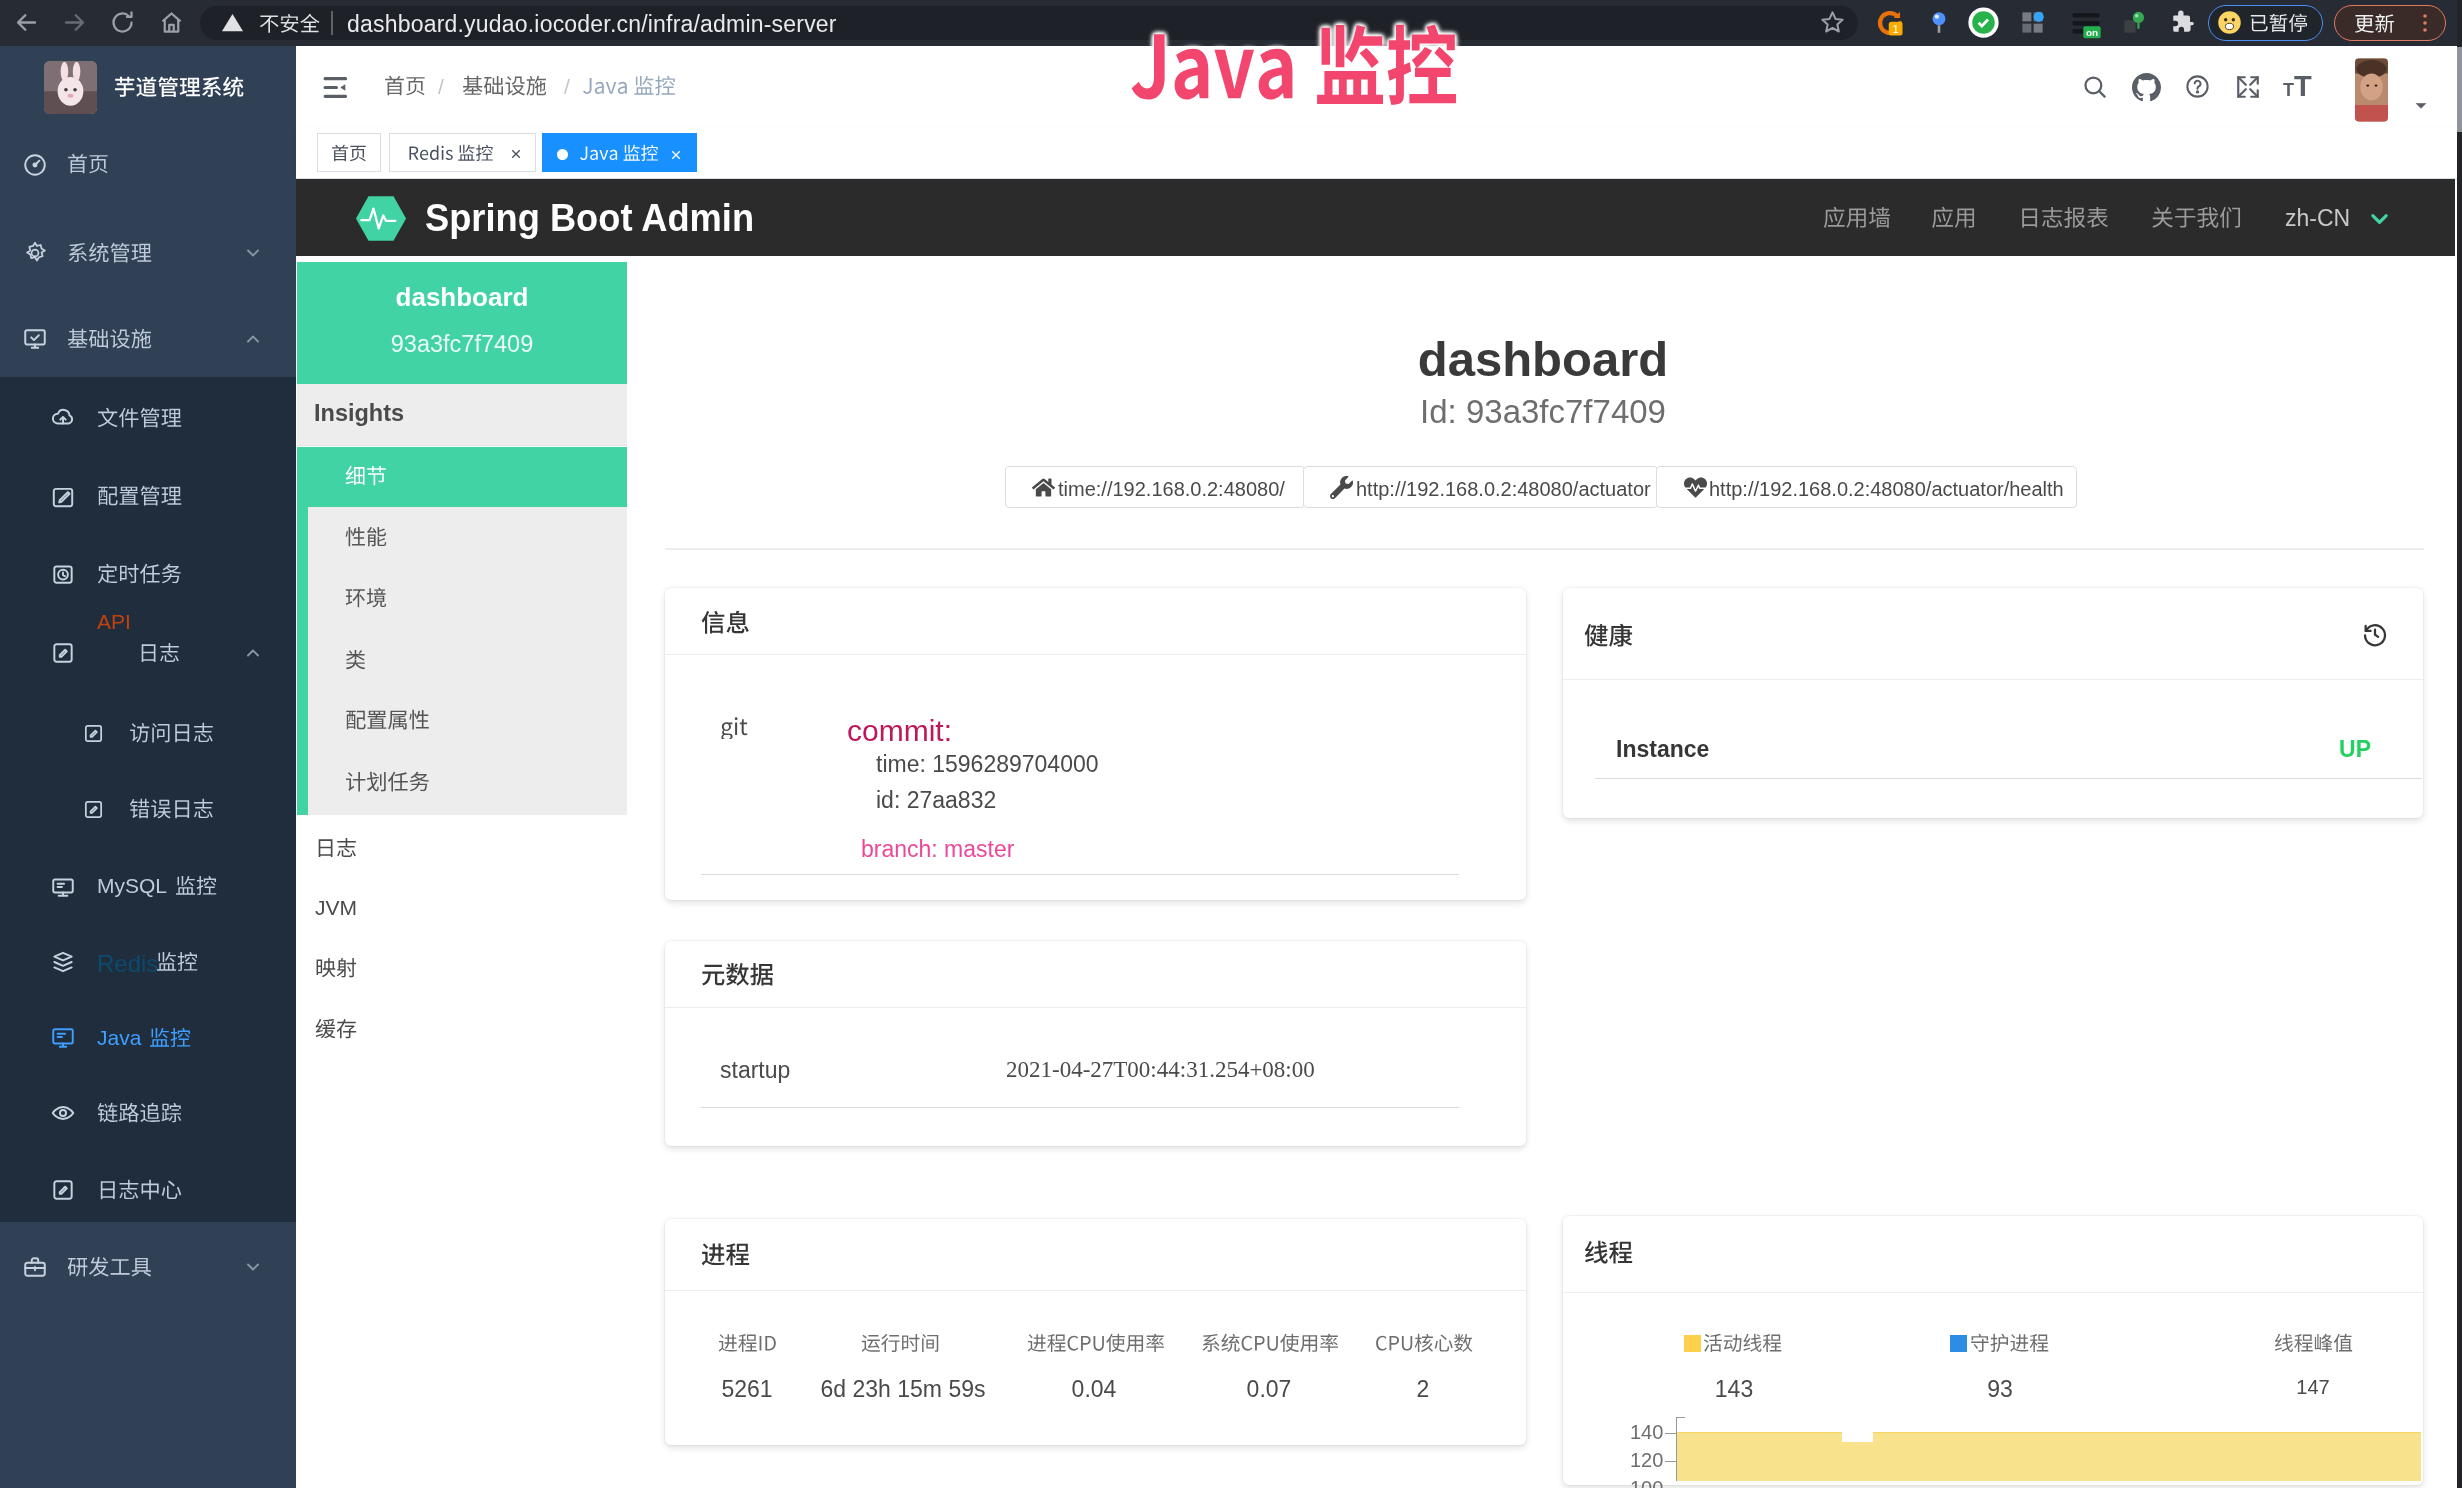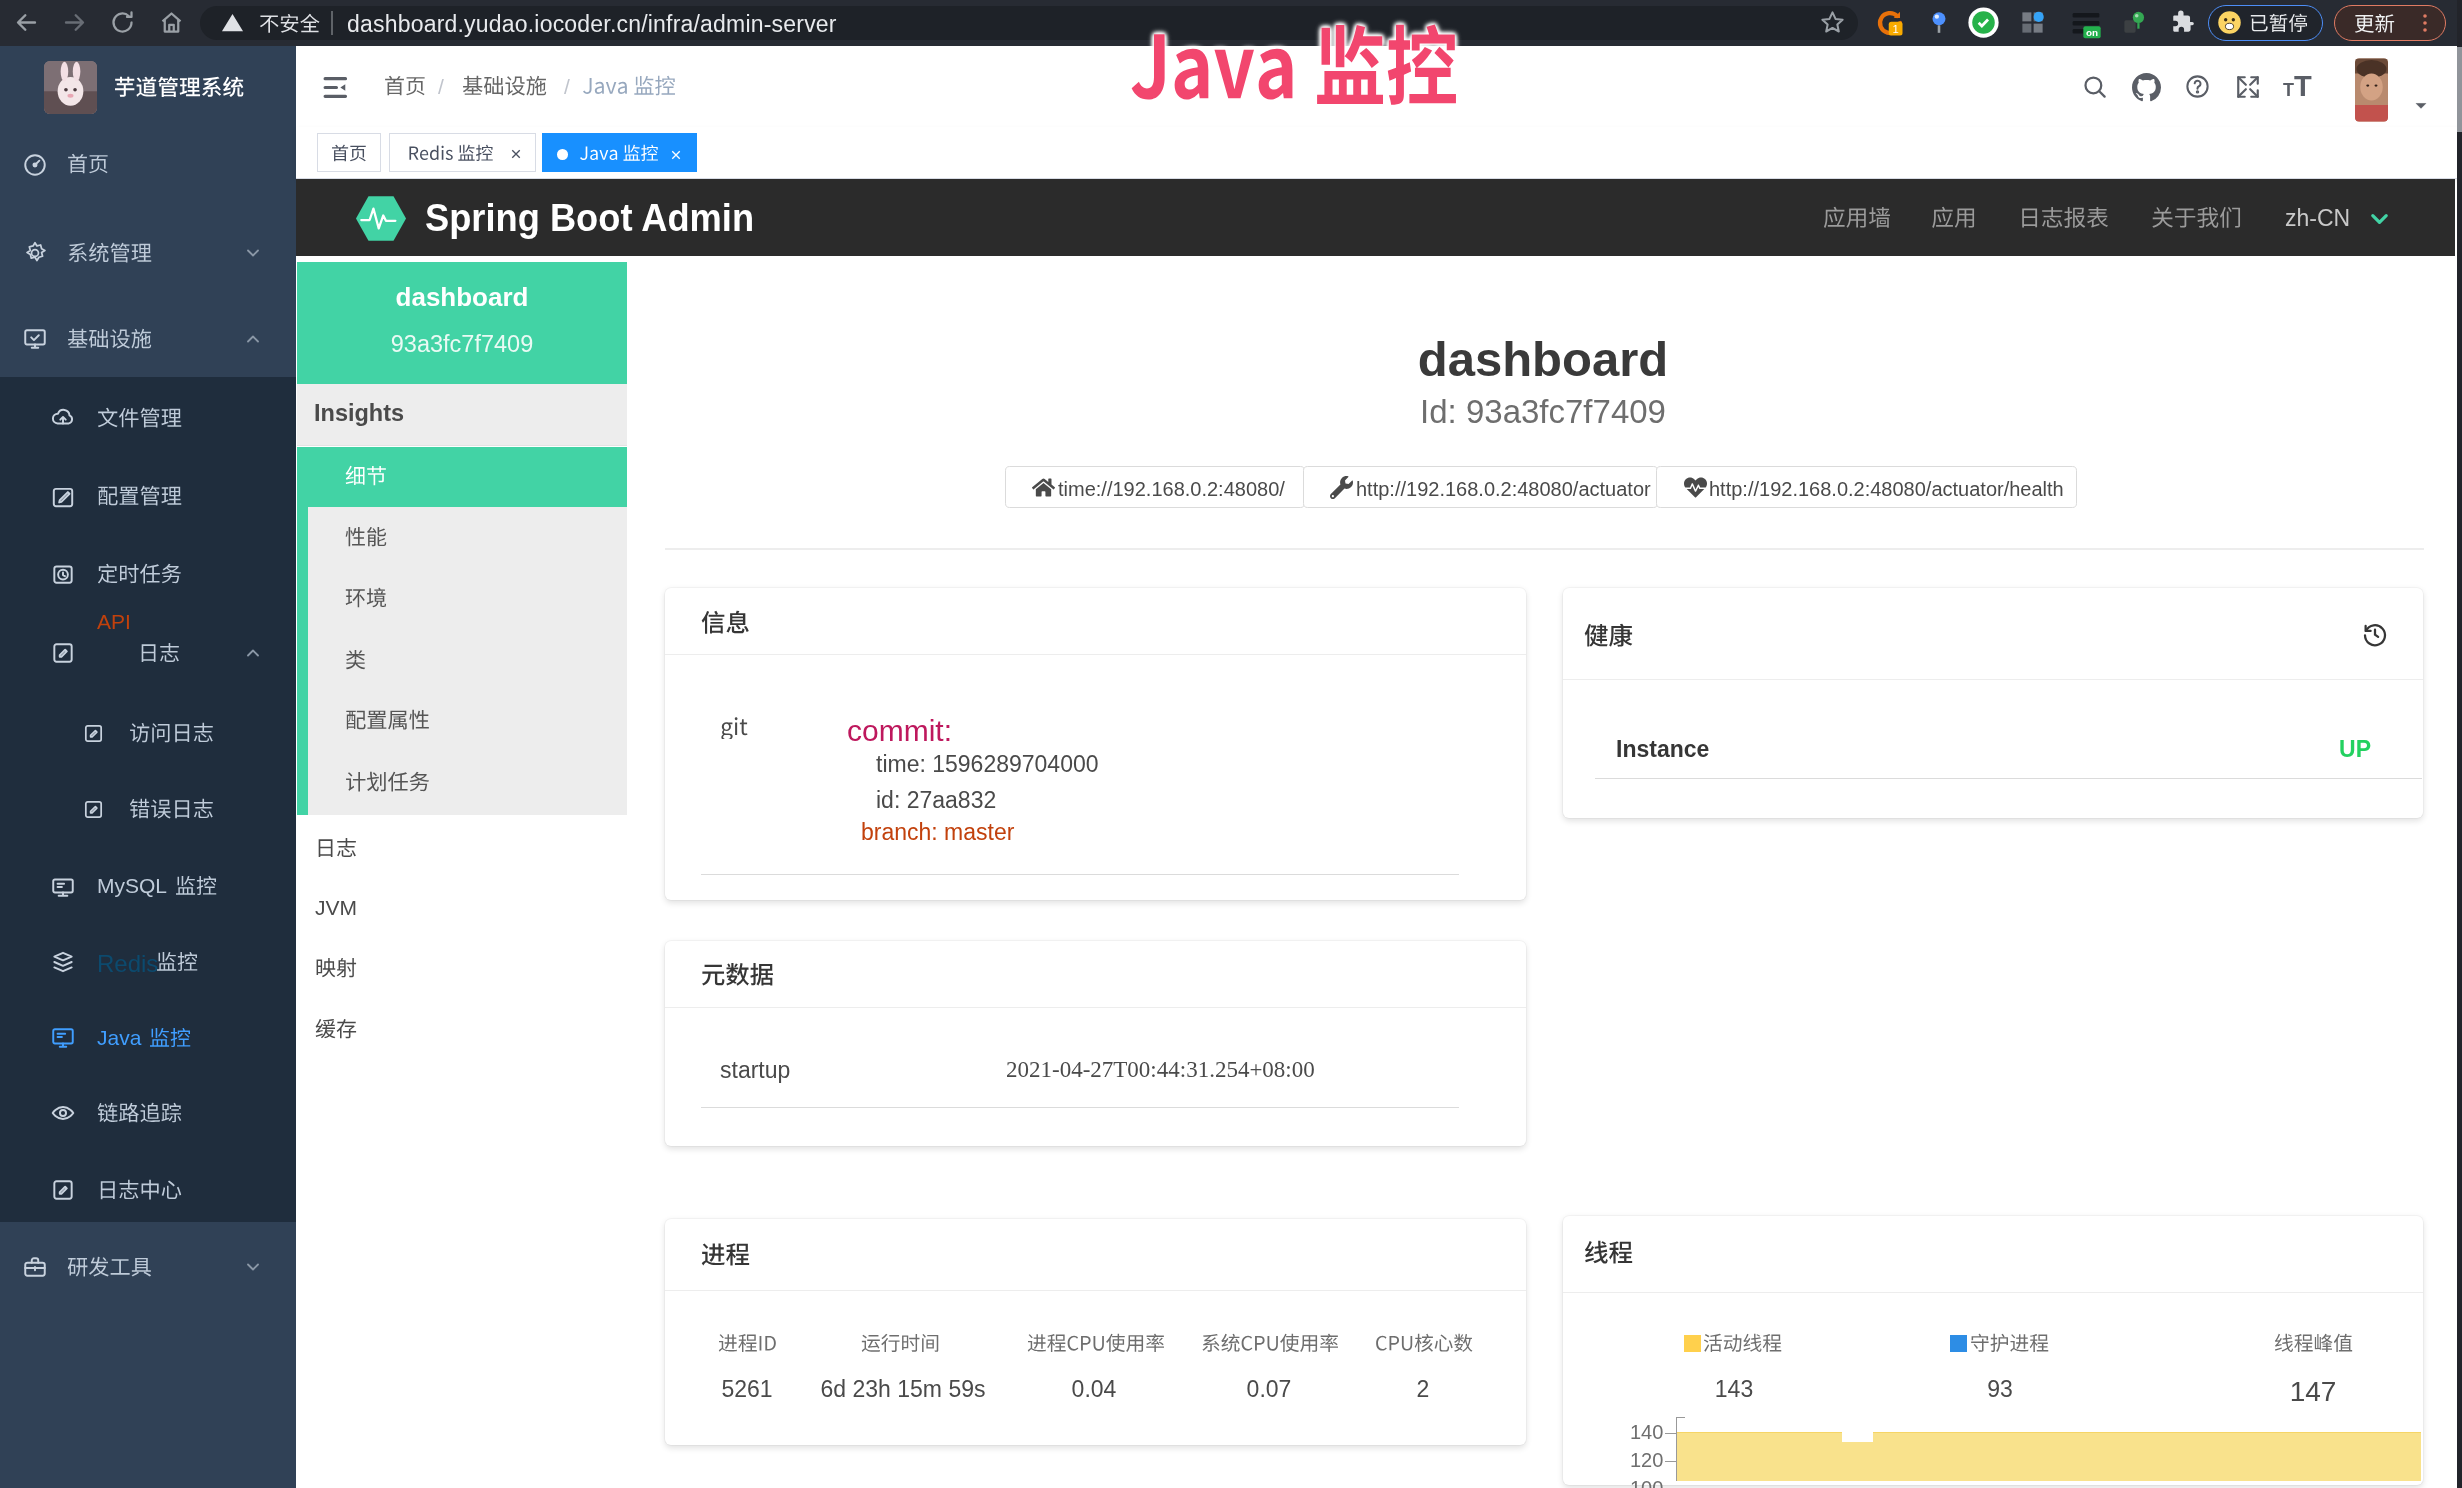--- a/index.html
+++ b/index.html
@@ -562,21 +562,21 @@
       </svg>
     </div>
 <div style="position:absolute;left:720px;top:715px;line-height:0;">
       <svg width="28" height="24" viewBox="0 0 36.5 31.8">
         <path d="M8.2 33.9C13.3 33.9 16.5 31.3 16.5 28.3C16.5 25.6 14.6 24.4 10.8 24.4H7.6C5.4 24.4 4.8 23.6 4.8 22.6C4.8 21.7 5.2 21.2 5.8 20.7C6.5 21 7.4 21.2 8.2 21.2C11.6 21.2 14.2 19 14.2 15.6C14.2 14.2 13.7 13 12.9 12.2H16.2V10.1H10.5C10 9.9 9.2 9.7 8.2 9.7C5 9.7 2.1 11.9 2.1 15.5C2.1 17.5 3.2 19 4.3 19.9V20C3.4 20.6 2.5 21.7 2.5 23C2.5 24.3 3.1 25.2 3.9 25.7V25.9C2.4 26.8 1.5 28.1 1.5 29.5C1.5 32.3 4.3 33.9 8.2 33.9ZM8.2 19.4C6.4 19.4 4.8 17.9 4.8 15.5C4.8 13.1 6.3 11.7 8.2 11.7C10.2 11.7 11.7 13.1 11.7 15.5C11.7 17.9 10.1 19.4 8.2 19.4ZM8.6 32C5.7 32 3.9 30.9 3.9 29.2C3.9 28.2 4.4 27.2 5.6 26.4C6.3 26.6 7.1 26.6 7.7 26.6H10.5C12.7 26.6 13.8 27.2 13.8 28.7C13.8 30.4 11.8 32 8.6 32Z M19.7 26.4H22.4V10.1H19.7ZM21.1 6.8C22.1 6.8 22.9 6 22.9 4.9C22.9 3.9 22.1 3.1 21.1 3.1C20 3.1 19.3 3.9 19.3 4.9C19.3 6 20 6.8 21.1 6.8Z M33 26.8C34 26.8 35.1 26.5 36.1 26.2L35.5 24.1C35 24.4 34.3 24.6 33.7 24.6C31.8 24.6 31.1 23.4 31.1 21.4V12.3H35.6V10.1H31.1V5.5H28.9L28.6 10.1L26 10.3V12.3H28.4V21.4C28.4 24.6 29.6 26.8 33 26.8Z" fill="#4a4a4a"></path>
       </svg>
     </div>
 <div class="abs" style="left:847px;top:714px;font-size:30px;color:#be185d;">commit:</div>
 <div class="abs" style="left:876px;top:751px;font-size:23px;color:#4a4a4a;">time: 1596289704000</div>
 <div class="abs" style="left:876px;top:787px;font-size:23px;color:#4a4a4a;">id: 27aa832</div>
-<div class="abs" style="left:861px;top:819px;font-size:23px;color:#c2410c;">branch: master</div>
+<div class="abs" style="left:861px;top:836px;font-size:23px;color:#ec4899;">branch: master</div>
 <div class="abs" style="left:701px;top:874px;width:758px;height:0.8px;background:#dbdbdb;"></div>
 <div class="abs" style="left:1563px;top:588px;width:860px;height:230px;background:#fff;border-radius:6px;box-shadow:0 2.3px 6px rgba(10,10,10,.12),0 0 0 0.8px rgba(10,10,10,.04);"></div>
     <div class="abs" style="left:1563px;top:588px;width:860px;height:92px;border-bottom:1.5px solid #ededed;"></div>
 <div style="position:absolute;left:1584px;top:623px;line-height:0;">
       <svg width="49" height="26" viewBox="0 0 64.0 33.9">
         <path d="M6.4 1.2C5.2 5.8 3.2 10.4 0.9 13.4C1.3 14.1 2.1 15.8 2.3 16.6C3 15.7 3.6 14.7 4.3 13.6V30.8H6.9V8.2C7.8 6.1 8.5 4 9.1 2ZM17.2 3.7V5.9H21.1V7.9H15.9V10.2H21.1V12.4H17.2V14.6H21.1V16.6H16.9V18.9H21.1V21H16.1V23.4H21.1V26.9H23.6V23.4H30V21H23.6V18.9H29.1V16.6H23.6V14.6H28.8V10.2H30.9V7.9H28.8V3.7H23.6V1.3H21.1V3.7ZM23.6 10.2H26.4V12.4H23.6ZM23.6 7.9V5.9H26.4V7.9ZM9.2 16C9.2 15.7 9.7 15.4 10.2 15.1H13.5C13.2 17.7 12.7 20 12 21.9C11.4 20.8 10.8 19.4 10.3 17.7L8.2 18.5C8.9 21 9.8 23 10.8 24.6C9.9 26.5 8.6 27.9 7.1 29C7.6 29.3 8.7 30.3 9.1 30.8C10.5 29.8 11.6 28.5 12.6 26.8C15.7 29.7 19.6 30.4 24.2 30.4H30C30.1 29.6 30.5 28.4 30.9 27.7C29.5 27.8 25.5 27.8 24.4 27.8C20.3 27.7 16.6 27.2 13.8 24.4C15 21.4 15.8 17.7 16.2 13L14.6 12.7L14.1 12.7H12.4C13.8 10.3 15.2 7.2 16.4 4.1L14.7 3L13.9 3.3H9V6H12.9C11.8 8.6 10.5 11 10.1 11.7C9.5 12.8 8.6 13.6 8.1 13.8C8.4 14.3 9 15.4 9.2 16Z M39.8 20.8C41.3 21.8 43.4 23.2 44.4 24.1L46.1 22.2C45.1 21.3 42.9 20 41.4 19.1ZM56.9 14.8V17H51.6V14.8ZM56.9 12.7H51.6V10.8H56.9ZM46.9 1.6C47.3 2.3 47.7 3 48.1 3.8H35.7V13.2C35.7 18 35.5 24.5 32.9 29.2C33.5 29.4 34.8 30.3 35.3 30.8C38.1 25.9 38.6 18.3 38.6 13.2V6.5H48.5V8.6H40.7V10.8H48.5V12.7H39.3V14.8H48.5V17H40.4V19.1H48.5V22.5C44.7 24 40.7 25.5 38.2 26.4L39.4 28.9L48.5 24.9V27.7C48.5 28.2 48.3 28.4 47.7 28.4C47.2 28.4 45.2 28.4 43.4 28.4C43.8 29.1 44.3 30.1 44.4 30.9C47.1 30.9 48.8 30.9 50 30.5C51.1 30 51.6 29.4 51.6 27.7V23.5C54 26.3 57.2 28.4 61.2 29.4C61.6 28.7 62.4 27.6 63 27C60.4 26.5 58 25.5 56 24.2C57.7 23.4 59.6 22.2 61.2 21.1L59 19.3C57.8 20.4 55.8 21.7 54.1 22.7C53.1 21.8 52.2 20.7 51.6 19.6V19.1H59.8V15H62.8V12.4H59.8V8.6H51.6V6.5H62.5V3.8H51.6C51.1 2.8 50.5 1.7 49.9 0.8Z" fill="#363636"></path>
       </svg>
     </div>
 <div class="ic" style="left:2360px;top:619px;">
       <svg width="30" height="30" viewBox="0 0 24 24" fill="none" stroke="#363636" stroke-width="1.8" stroke-linecap="round">
@@ -654,21 +654,21 @@
         <path d="M4.7 15.4C6.4 17.1 8.2 19.4 8.9 21L10.6 19.8C9.8 18.3 7.9 16 6.2 14.4ZM15.8 7.5V11.2H1.5V13.1H15.8V22.3C15.8 22.7 15.7 22.8 15.1 22.9C14.6 22.9 12.8 22.9 10.9 22.8C11.2 23.4 11.5 24.2 11.6 24.8C14.1 24.8 15.7 24.8 16.6 24.4C17.5 24.1 17.8 23.6 17.8 22.3V13.1H24.5V11.2H17.8V7.5ZM11.2 1.4C11.7 2.2 12.2 3.3 12.5 4.2H2.1V9.4H4.1V6H21.7V9.4H23.8V4.2H14.7C14.4 3.2 13.7 1.9 13.1 0.9Z M30.9 1.1V6.3H27.4V8.2H30.9V13.8C29.4 14.2 28.1 14.6 27 14.8L27.5 16.8L30.9 15.8V22.5C30.9 22.9 30.8 23 30.4 23C30.1 23 29 23 27.8 23C28.1 23.5 28.3 24.4 28.4 24.9C30.2 24.9 31.2 24.8 31.9 24.5C32.6 24.2 32.8 23.6 32.8 22.5V15.2L36 14.2L35.7 12.4L32.8 13.2V8.2H35.8V6.3H32.8V1.1ZM41.4 1.8C42.3 3 43.3 4.5 43.8 5.5H37.6V12.5C37.6 16 37.3 20.5 34.4 23.6C34.8 23.9 35.6 24.6 36 25C38.7 22 39.4 17.7 39.5 14.1H48.1V15.8H50V5.5H43.8L45.6 4.8C45.1 3.7 44.1 2.3 43.1 1.1ZM48.1 12.3H39.6V7.3H48.1Z M54.1 2.7C55.5 4 57.3 5.9 58.1 7L59.6 5.8C58.7 4.7 56.9 2.9 55.5 1.6ZM70.7 1.6V5.8H66.4V1.6H64.5V5.8H60.8V7.6H64.5V10.7L64.5 12.3H60.7V14.2H64.2C63.9 16.1 63 18.1 61 19.6C61.5 19.8 62.2 20.6 62.5 21C64.8 19.2 65.8 16.7 66.2 14.2H70.7V20.8H72.7V14.2H76.5V12.3H72.7V7.6H76V5.8H72.7V1.6ZM66.4 7.6H70.7V12.3H66.4L66.4 10.7ZM58.8 10.5H53.3V12.3H56.9V19.7C55.7 20.2 54.4 21.3 53 22.8L54.3 24.6C55.6 22.8 56.9 21.3 57.8 21.3C58.4 21.3 59.2 22.2 60.3 22.8C62.1 24 64.3 24.3 67.5 24.3C70 24.3 74.6 24.1 76.5 24C76.5 23.4 76.8 22.5 77.1 22C74.5 22.3 70.6 22.5 67.5 22.5C64.6 22.5 62.4 22.3 60.7 21.2C59.9 20.7 59.3 20.2 58.8 19.9Z M91.8 3.8H99.7V8.6H91.8ZM90 2.1V10.3H101.6V2.1ZM89.6 17.4V19.1H94.7V22.5H87.9V24.3H103V22.5H96.7V19.1H101.9V17.4H96.7V14.3H102.5V12.6H89V14.3H94.7V17.4ZM87.4 1.4C85.5 2.3 82 3 79.1 3.5C79.4 4 79.6 4.6 79.7 5C80.9 4.9 82.2 4.6 83.5 4.4V8.4H79.3V10.2H83.3C82.2 13.2 80.4 16.6 78.7 18.4C79.1 18.9 79.5 19.7 79.7 20.2C81.1 18.6 82.4 16 83.5 13.4V24.9H85.4V13.7C86.3 14.8 87.4 16.2 87.8 16.9L89 15.4C88.5 14.8 86.2 12.5 85.4 11.8V10.2H88.7V8.4H85.4V3.9C86.7 3.6 87.8 3.3 88.7 2.9Z" fill="#6e6e6e"></path>
       </svg>
     </div>
 <div style="position:absolute;left:2274px;top:1333px;line-height:0;">
       <svg width="79" height="21" viewBox="0 0 104.0 27.6">
         <path d="M1.4 21.5 1.8 23.3C4.2 22.6 7.3 21.7 10.3 20.8L10.1 19.1C6.9 20 3.6 21 1.4 21.5ZM18.3 2.6C19.6 3.2 21.2 4.2 22.1 5L23.2 3.7C22.4 3 20.7 2.1 19.4 1.5ZM1.9 11.9C2.2 11.7 2.9 11.5 6 11.1C4.9 12.8 3.9 14.1 3.4 14.6C2.6 15.6 2 16.2 1.4 16.4C1.6 16.8 1.9 17.8 2 18.1C2.6 17.8 3.5 17.6 10 16.2C9.9 15.9 9.9 15.1 10 14.6L4.8 15.5C6.8 13.2 8.8 10.3 10.4 7.5L8.8 6.5C8.3 7.5 7.7 8.4 7.1 9.4L3.8 9.7C5.4 7.5 6.9 4.7 8 2L6.2 1.1C5.2 4.2 3.3 7.6 2.7 8.4C2.1 9.3 1.7 9.9 1.2 10C1.5 10.6 1.8 11.5 1.9 11.9ZM23.1 13.8C22 15.4 20.6 17 18.9 18.3C18.5 16.9 18.1 15.2 17.9 13.3L24.5 12.1L24.2 10.4L17.7 11.6C17.5 10.5 17.4 9.4 17.3 8.2L23.8 7.2L23.5 5.5L17.2 6.4C17.1 4.7 17.1 2.9 17.1 1H15.2C15.2 2.9 15.3 4.8 15.4 6.7L11.3 7.3L11.6 9L15.5 8.4C15.5 9.6 15.7 10.8 15.8 11.9L10.7 12.9L11 14.6L16 13.7C16.4 15.9 16.8 17.8 17.3 19.4C15.1 20.9 12.6 22.1 9.9 22.9C10.4 23.3 10.9 24 11.1 24.5C13.6 23.6 15.9 22.5 18 21.2C19 23.5 20.4 24.9 22.3 24.9C24.1 24.9 24.7 24 25 21.1C24.6 20.9 24 20.5 23.6 20.1C23.5 22.4 23.2 23 22.5 23C21.3 23 20.4 21.9 19.6 20C21.6 18.5 23.4 16.6 24.7 14.6Z M39.8 3.8H47.7V8.6H39.8ZM38 2.1V10.3H49.6V2.1ZM37.6 17.4V19.1H42.7V22.5H35.9V24.3H51V22.5H44.7V19.1H49.9V17.4H44.7V14.3H50.5V12.6H37V14.3H42.7V17.4ZM35.4 1.4C33.5 2.3 30 3 27.1 3.5C27.4 4 27.6 4.6 27.7 5C28.9 4.9 30.2 4.6 31.5 4.4V8.4H27.3V10.2H31.3C30.2 13.2 28.4 16.6 26.7 18.4C27.1 18.9 27.5 19.7 27.7 20.2C29.1 18.6 30.4 16 31.5 13.4V24.9H33.4V13.7C34.3 14.8 35.4 16.2 35.8 16.9L37 15.4C36.5 14.8 34.2 12.5 33.4 11.8V10.2H36.7V8.4H33.4V3.9C34.7 3.6 35.8 3.3 36.7 2.9Z M67.5 4.8H72.6C71.9 6 70.9 7.2 69.8 8.1C68.7 7.2 67.8 6.2 67.2 5.1ZM67.5 1C66.5 3.7 64.4 6 62.1 7.5C62.5 7.9 63.2 8.6 63.4 9C64.3 8.3 65.3 7.5 66.1 6.5C66.7 7.4 67.5 8.4 68.4 9.2C66.5 10.6 64.2 11.6 62 12.1C62.3 12.5 62.8 13.2 63 13.6C65.4 12.9 67.7 11.9 69.8 10.4C71.4 11.6 73.5 12.7 75.9 13.3C76.1 12.8 76.7 12.1 77.1 11.7C74.8 11.2 72.8 10.3 71.2 9.2C72.9 7.7 74.2 5.9 75.1 3.7L73.9 3.1L73.6 3.2H68.5C68.8 2.7 69.1 2.1 69.3 1.5ZM68.7 12.1V13.7H63.9V15.2H68.7V16.9H64V18.4H68.7V20.3H62.8V21.9H68.7V25H70.6V21.9H76.4V20.3H70.6V18.4H75.3V16.9H70.6V15.2H75.4V13.7H70.6V12.1ZM57 1.3V19.7L55.4 19.8V5.4H53.8V21.5L60.2 21V22H61.7V5.4H60.2V19.4L58.6 19.6V1.3Z M93.6 1C93.5 1.8 93.4 2.8 93.2 3.7H86.6V5.4H92.9C92.8 6.3 92.6 7.2 92.4 7.9H87.9V22.5H85.4V24.2H102.9V22.5H100.6V7.9H94.2C94.4 7.2 94.6 6.3 94.8 5.4H102.1V3.7H95.2L95.7 1.2ZM89.7 22.5V20.4H98.8V22.5ZM89.7 13H98.8V15.3H89.7ZM89.7 11.6V9.4H98.8V11.6ZM89.7 16.7H98.8V18.9H89.7ZM84.9 1.1C83.5 5 81.2 8.9 78.8 11.4C79.2 11.9 79.7 12.9 79.9 13.4C80.7 12.5 81.4 11.6 82.1 10.5V25H84V7.6C85 5.7 85.9 3.7 86.7 1.6Z" fill="#6e6e6e"></path>
       </svg>
     </div>
 <div class="abs" style="left:1734px;top:1376px;width:0;"><div style="display:inline-block;transform:translateX(-50%);font-size:23px;color:#4a4a4a;white-space:nowrap;">143</div></div>
 <div class="abs" style="left:2000px;top:1376px;width:0;"><div style="display:inline-block;transform:translateX(-50%);font-size:23px;color:#4a4a4a;white-space:nowrap;">93</div></div>
-<div class="abs" style="left:2313px;top:1376px;width:0;"><div style="display:inline-block;transform:translateX(-50%);font-size:28px;color:#4a4a4a;white-space:nowrap;">147</div></div>
+<div class="abs" style="left:2313px;top:1376px;width:0;"><div style="display:inline-block;transform:translateX(-50%);font-size:20px;color:#4a4a4a;white-space:nowrap;">147</div></div>
 <div class="abs" style="left:1630px;top:1421px;font-size:20px;color:#6e6e6e;">140</div>
 <div class="abs" style="left:1630px;top:1449px;font-size:20px;color:#6e6e6e;">120</div>
 <div class="abs" style="left:1630px;top:1477px;font-size:20px;color:#6e6e6e;">100</div>
 <div class="abs" style="left:1665px;top:1433px;width:10.6px;height:0.8px;background:#999;"></div>
 <div class="abs" style="left:1665px;top:1461px;width:10.6px;height:0.8px;background:#999;"></div>
 <div class="abs" style="left:1676px;top:1417px;width:0.8px;height:64px;background:#999;"></div>
 <div class="abs" style="left:1676px;top:1417px;width:9px;height:0.8px;background:#999;"></div>
 <div class="abs" style="left:1677px;top:1432px;width:744px;height:49px;background:#f9e28c;border-top:1.5px solid #f6d566;"></div>
 <div class="abs" style="left:1842px;top:1430px;width:31px;height:12px;background:#fff;"></div>
 <div class="abs" style="left:2457px;top:0;width:5.3px;height:1489px;background:#22242a;"></div>

